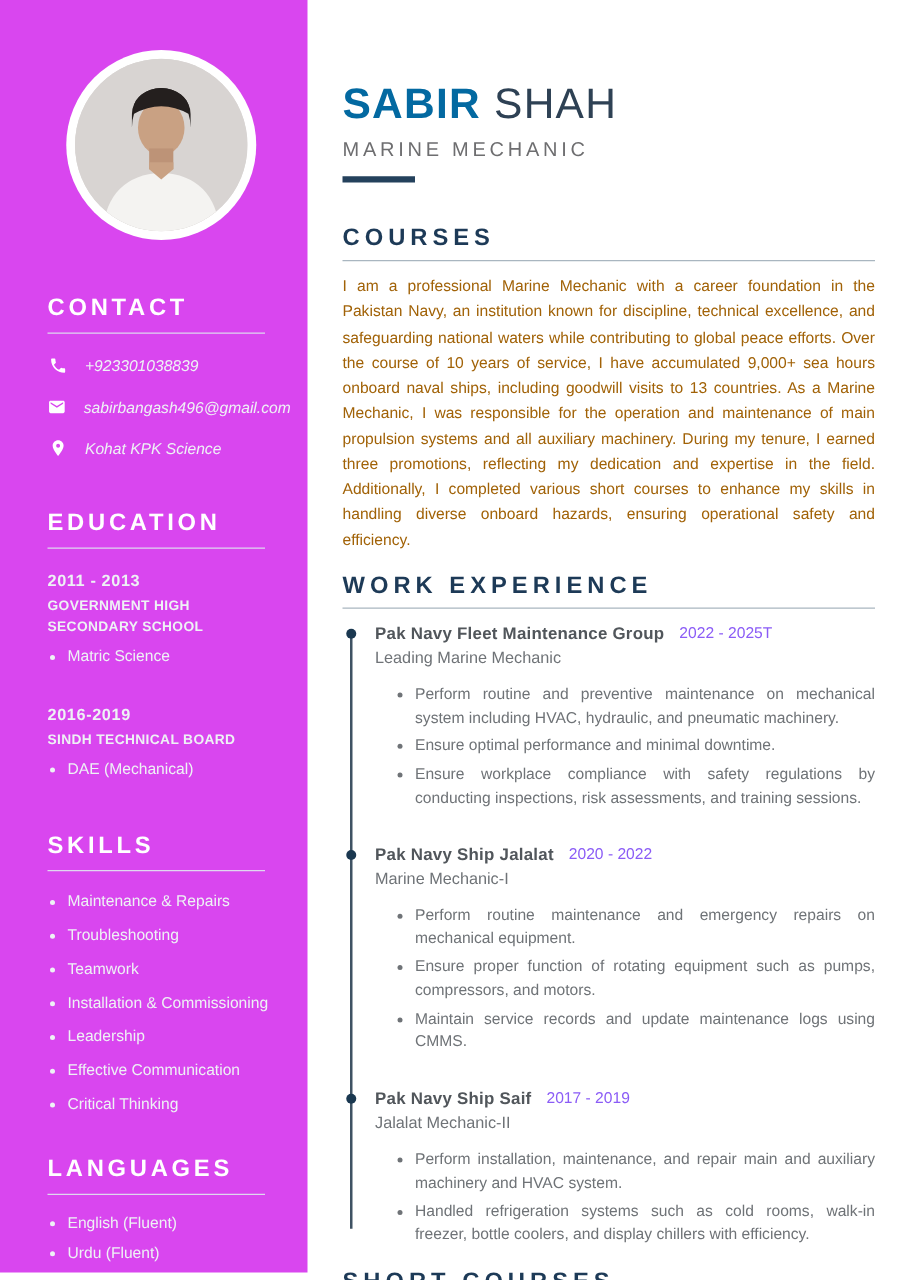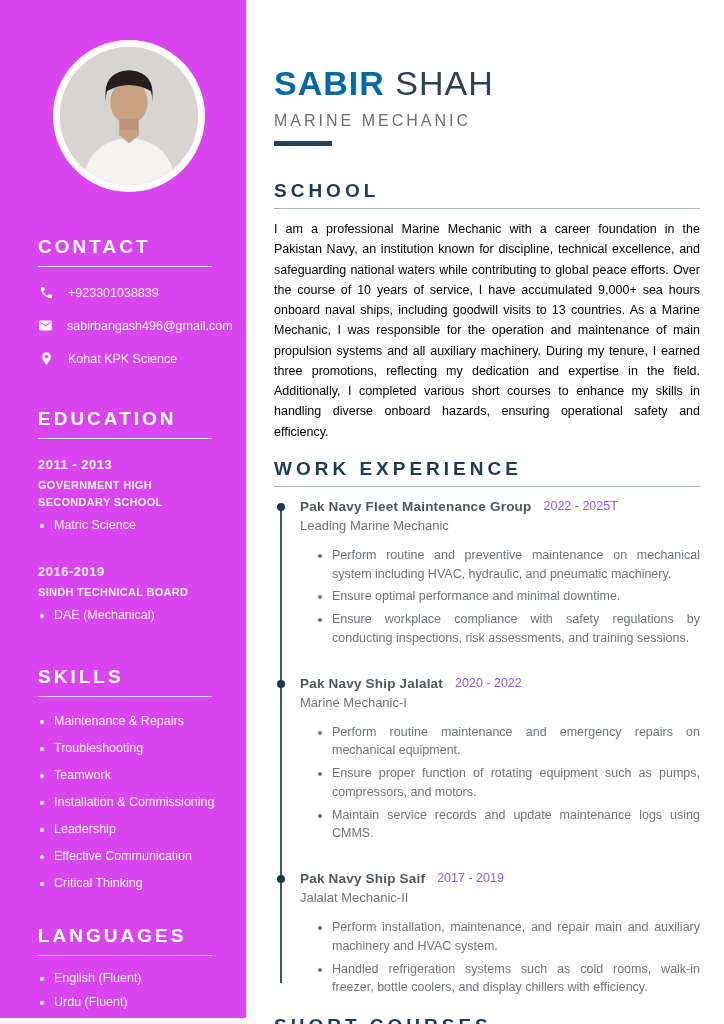--- a/index.html
+++ b/index.html
@@ -10,21 +10,21 @@
   
   .sidebar { width:246px; min-width:246px; height:1018px; background:#d946ef; color:#eef2f5; padding:40px 26px 0 38px; }
   .photo-wrap { display:flex; justify-content:center; margin-bottom:44px; }
   .photo-ring { width:152px; height:152px; border-radius:50%; background:#ffffff; padding:7px; }
   .photo { width:138px; height:138px; border-radius:50%; overflow:hidden; background:#d8d4d2; }
   .photo svg { width:100%; height:100%; display:block; }
 
   .side-head { font-size:19px; font-weight:800; letter-spacing:3px; margin:0; color:#ffffff; }
   .side-rule { height:1px; background:#dfe7ee; opacity:.9; margin-top:8px; width:174px; border:0; }
 
-  .contact-list { list-style:none; margin:18px 0 4px; padding:0; }
+  .contact-list { list-style:none; margin:18px 0 4px; padding:0;font-style:italic; }
   .contact-list li { display:flex; align-items:center; gap:14px; margin-bottom:18px; font-size:12.5px; }
   .cicon { width:16px; display:flex; justify-content:center; }
   .cicon svg { width:15px; height:15px; fill:#ffffff; }
 
   .side-section { margin-top:42px; }
   .edu-entry { margin-top:18px; }
   .edu-entry + .edu-entry { margin-top:30px; }
   .edu-years { font-weight:bold; font-size:13px; letter-spacing:.5px; }
   .edu-school { font-weight:bold; font-size:11px; line-height:1.5; margin-top:5px; letter-spacing:.3px; }
   .side-ul { margin:7px 0 0; padding-left:16px; }
@@ -36,21 +36,21 @@
   .name { margin:0; font-size:34px; letter-spacing:1px; line-height:1; }
   .name .fn { font-weight:700; color:#0369a1; }
   .name .ln { font-weight:300; color:#2e4154; }
   .subtitle { margin-top:12px; font-size:16px; letter-spacing:3px; color:#6e6e70; }
   .title-bar { width:58px; height:5px; background:#24415c; margin-top:11px; }
 
   .main-section { margin-top:34px; }
   .main-head { font-size:19px; font-weight:800; letter-spacing:4px; color:#1d3a57; margin:0; }
   .main-rule { height:1px; background:#a9b6c0; margin-top:6px; border:0; }
 
-  .profile-text { margin:10px 0 0; font-size:12.5px; line-height:1.62; color:#000000; text-align:justify; }
+  .profile-text { margin:10px 0 0; font-size:12.5px; line-height:1.62; color:#a16207; text-align:justify; }
 
   .work-section { margin-top:16px; }
   .jobs { margin-top:12px; position:relative; padding-left:26px; }
   .jobs::before { content:""; position:absolute; left:6px; top:10px; bottom:14px; width:1.5px; background:#3f5263; }
   .job { position:relative; margin-bottom:28px; }
   .job-dot { position:absolute; left:-23.5px; top:4px; width:8px; height:8px; border-radius:50%; background:#1a3850; }
   .job-head { display:flex; justify-content:flex-start; align-items:flex-start; }
   .job-company { font-size:13.5px; font-weight:bold; color:#51565b; letter-spacing:.2px; }
   .job-role { font-size:13px; color:#6f7377; margin-top:4px; }
   .job-dates { font-size:12.5px; color:#8b5cf6; white-space:nowrap; padding-left:12px; }
@@ -159,21 +159,21 @@
 
   <main class="main">
 
     <header>
       <h1 class="name"><span class="fn">SABIR</span> <span class="ln">SHAH</span></h1>
       <div class="subtitle">MARINE MECHANIC</div>
       <div class="title-bar"></div>
     </header>
 
     <section class="main-section">
-      <h2 class="main-head">SCHOOL</h2>
+      <h2 class="main-head">COURSES</h2>
       <div class="main-rule"></div>
       <p class="profile-text">I am a professional Marine Mechanic with a career foundation in the Pakistan Navy, an institution known for discipline, technical excellence, and safeguarding national waters while contributing to global peace efforts. Over the course of 10 years of service, I have accumulated 9,000+ sea hours onboard naval ships, including goodwill visits to 13 countries. As a Marine Mechanic, I was responsible for the operation and maintenance of main propulsion systems and all auxiliary machinery. During my tenure, I earned three promotions, reflecting my dedication and expertise in the field. Additionally, I completed various short courses to enhance my skills in handling diverse onboard hazards, ensuring operational safety and efficiency.</p>
     </section>
 
     <section class="main-section work-section">
       <h2 class="main-head">WORK EXPERIENCE</h2>
       <div class="main-rule"></div>
 
       <div class="jobs">
 

